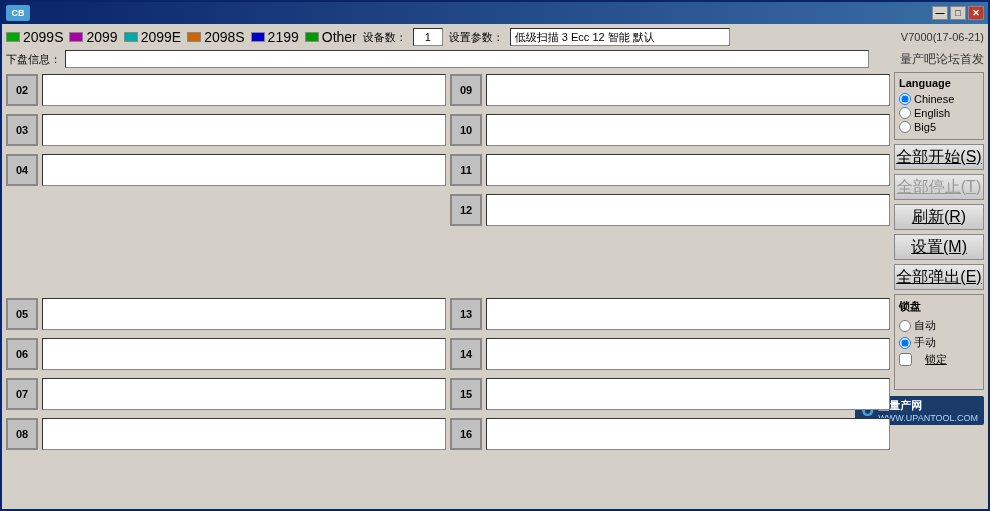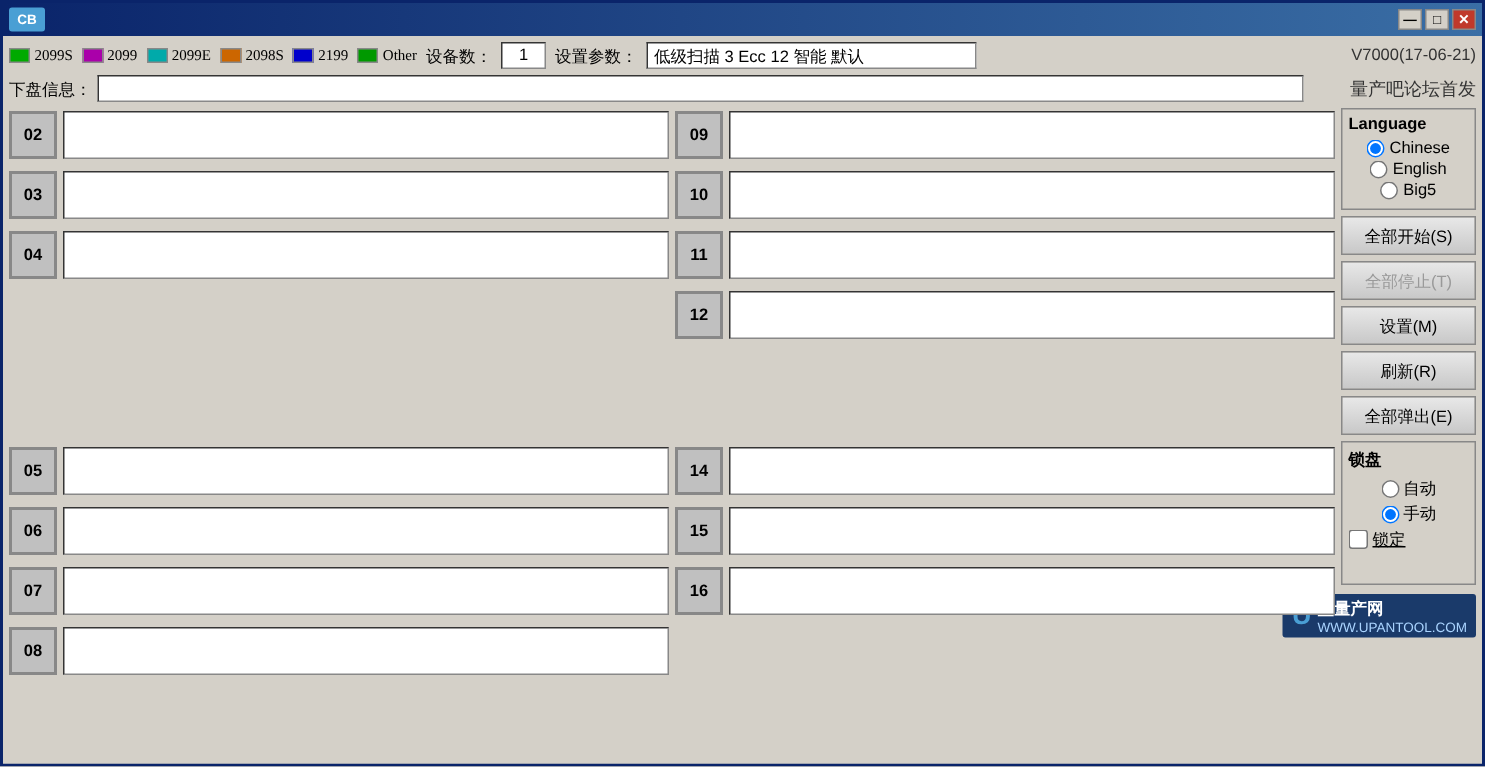--- a/index.html
+++ b/index.html
@@ -82,22 +82,21 @@
       align-items: center;
       gap: 3px;
       font-size: 11px;
     }
     .legend-color {
       width: 14px;
       height: 10px;
       border: 1px solid #888;
     }
     .label-text {
-      font-size: 10px;
-      font-family: Liberation Serif, serif;
+      font-size: 14px;
     }
     .device-count-label { font-size: 11px; }
     .device-count-input {
       width: 30px;
       height: 18px;
       border: 1px inset #888;
       background: white;
       font-size: 11px;
       text-align: center;
     }
@@ -193,50 +192,50 @@
       font-size: 11px;
       font-weight: bold;
       margin-bottom: 4px;
     }
     .radio-item {
       display: flex;
       align-items: center;
       gap: 3px;
       font-size: 11px;
       margin-bottom: 2px;
-      justify-content: center;
     }
     .radio-input { width: 12px; height: 12px; cursor: pointer; }
     .sidebar-btn {
       width: 100%;
       height: 26px;
       background: linear-gradient(to bottom, #e8e8e8, #c8c8c8);
       border: 1px solid #888;
       cursor: pointer;
-      font-size: 11px;
+      font-size: 16px;
       font-family: "SimSun", Arial, sans-serif;
+      text-decoration: underline;
     }
     .sidebar-btn:disabled {
       color: #999;
       cursor: default;
     }
     .lock-group {
       border: 1px solid #888;
       background: #d4d0c8;
       padding: 4px;
     }
     .lock-title {
       font-size: 11px;
       font-weight: bold;
       margin-bottom: 4px;
     }
     .checkbox-item {
       display: flex;
       align-items: center;
-      gap: 3px;
+      gap: 13px;
       font-size: 11px;
       margin-bottom: 18px;
       text-decoration: underline;
     }
     .bottom-logo {
       display: flex;
       justify-content: flex-end;
       margin-top: 2px;
     }
     .logo-box {
@@ -380,20 +379,24 @@
               <div class="slot-bar"></div>
             </div>
             <div class="slot">
               <div class="slot-number">08</div>
               <div class="slot-bar"></div>
             </div>
           </div>
 
           <div style="flex:1; display:flex; flex-direction:column; gap:4px;">
             <div class="slot">
+              <div class="slot-number">13</div>
+              <div class="slot-bar"></div>
+            </div>
+            <div class="slot">
               <div class="slot-number">14</div>
               <div class="slot-bar"></div>
             </div>
             <div class="slot">
               <div class="slot-number">15</div>
               <div class="slot-bar"></div>
             </div>
             <div class="slot">
               <div class="slot-number">16</div>
               <div class="slot-bar"></div>
@@ -415,22 +418,22 @@
             <span>English</span>
           </div>
           <div class="radio-item">
             <input type="radio" name="lang" class="radio-input" style="">
             <span>Big5</span>
           </div>
         </div>
 
         <button class="sidebar-btn">全部开始(S)</button>
         <button class="sidebar-btn" disabled="">全部停止(T)</button>
+        <button class="sidebar-btn">刷新(R)</button>
         <button class="sidebar-btn">设置(M)</button>
-        <button class="sidebar-btn">刷新(R)</button>
         <button class="sidebar-btn">全部弹出(E)</button>
 
         <div class="lock-group">
           <div class="lock-title">锁盘</div>
           <div class="radio-item">
             <input type="radio" name="lock" class="radio-input" style="">
             <span>自动</span>
           </div>
           <div class="radio-item">
             <input type="radio" name="lock" class="radio-input" checked="" style="">

